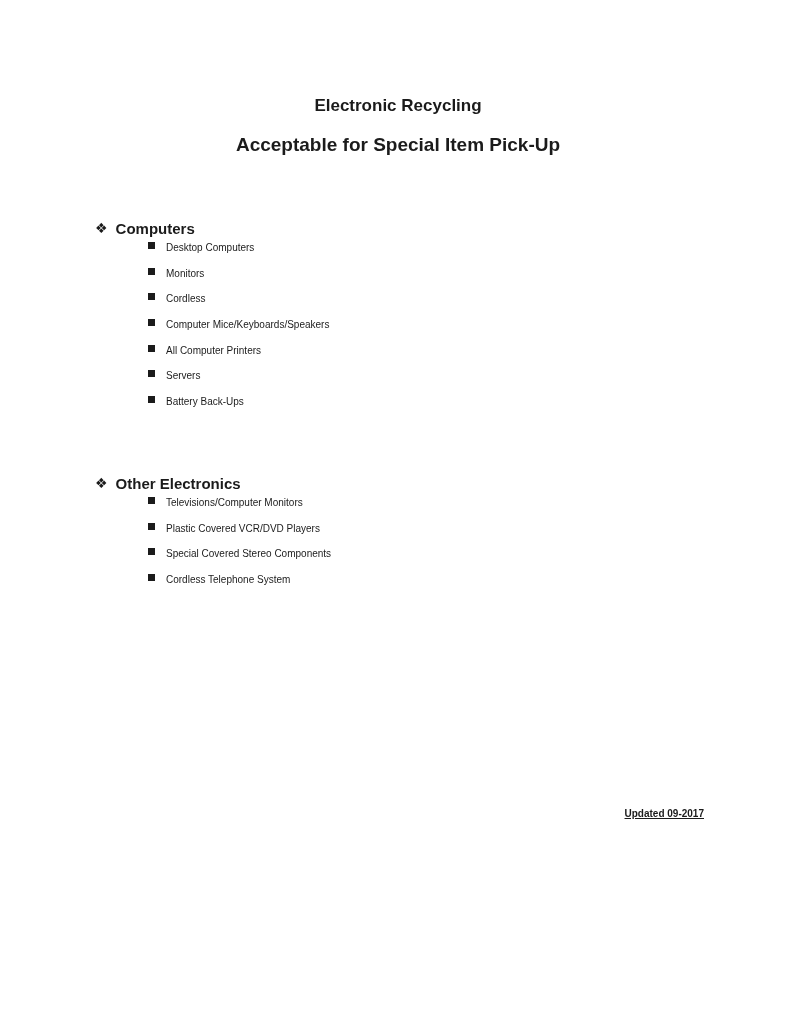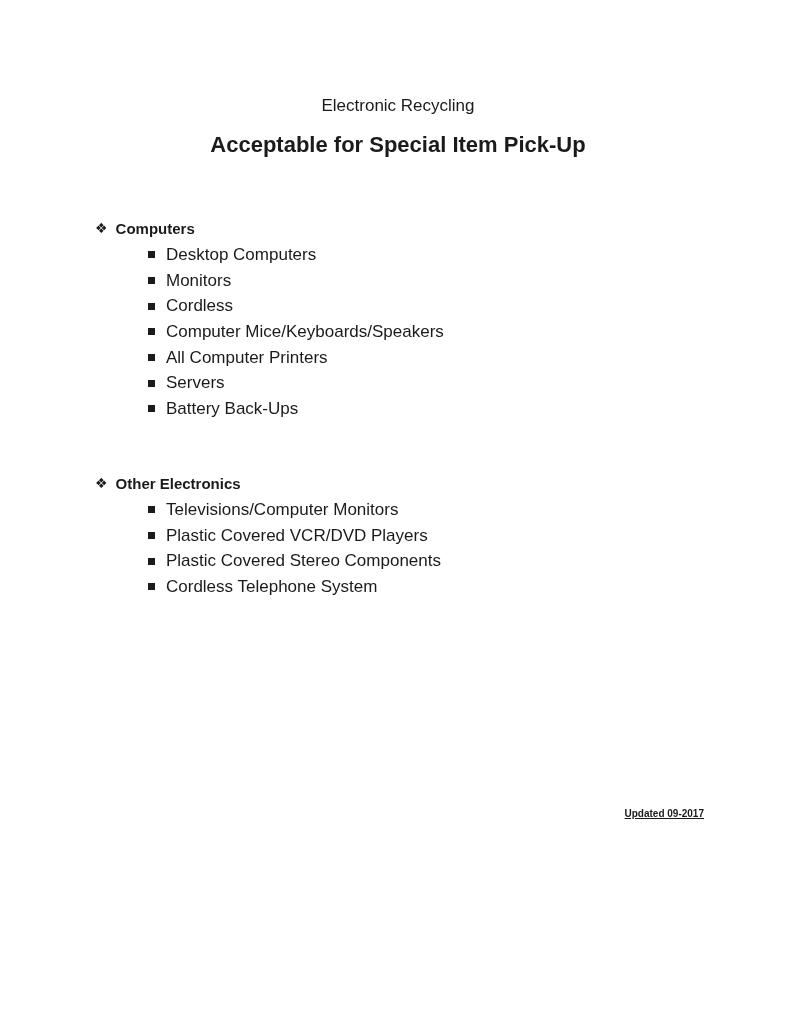--- a/index.html
+++ b/index.html
@@ -18,26 +18,26 @@
   }
   .title-block {
     position: absolute;
     top: 96px;
     left: 0;
     width: 100%;
     text-align: center;
   }
   .doc-title {
     font-size: 17px;
-    font-weight: normal;
+    font-weight: bold;
     line-height: 20px;
     margin: 0;
   }
   .doc-subtitle {
-    font-size: 22px;
+    font-size: 19px;
     font-weight: bold;
     line-height: 20px;
     margin: 19px 0 0 0;
   }
   .section {
     position: absolute;
     left: 95px;
   }
   .section-computers { top: 218px; }
   .section-other     { top: 473px; }
@@ -54,23 +54,22 @@
     margin-right: 8px;
     line-height: 1;
   }
   .item-list {
     list-style: none;
     margin: 4px 0 0 53px;
     padding: 0;
   }
   .item-list li {
     display: flex;
-    align-items: center;
     height: 25.7px;
-    font-size: 17px;
+    font-size: 10px;
   }
   .square-bullet {
     width: 7px;
     height: 7px;
     background: #1b1b1b;
     margin-right: 11px;
     flex: 0 0 auto;
   }
   .doc-footer {
     position: absolute;
@@ -137,21 +136,21 @@
       <li>
         <span class="square-bullet"></span>
         <span>Televisions/Computer Monitors</span>
       </li>
       <li>
         <span class="square-bullet"></span>
         <span>Plastic Covered VCR/DVD Players</span>
       </li>
       <li>
         <span class="square-bullet"></span>
-        <span>Plastic Covered Stereo Components</span>
+        <span>Special Covered Stereo Components</span>
       </li>
       <li>
         <span class="square-bullet"></span>
         <span>Cordless Telephone System</span>
       </li>
     </ul>
   </div>
 
   <div class="doc-footer">Updated 09-2017</div>
 

